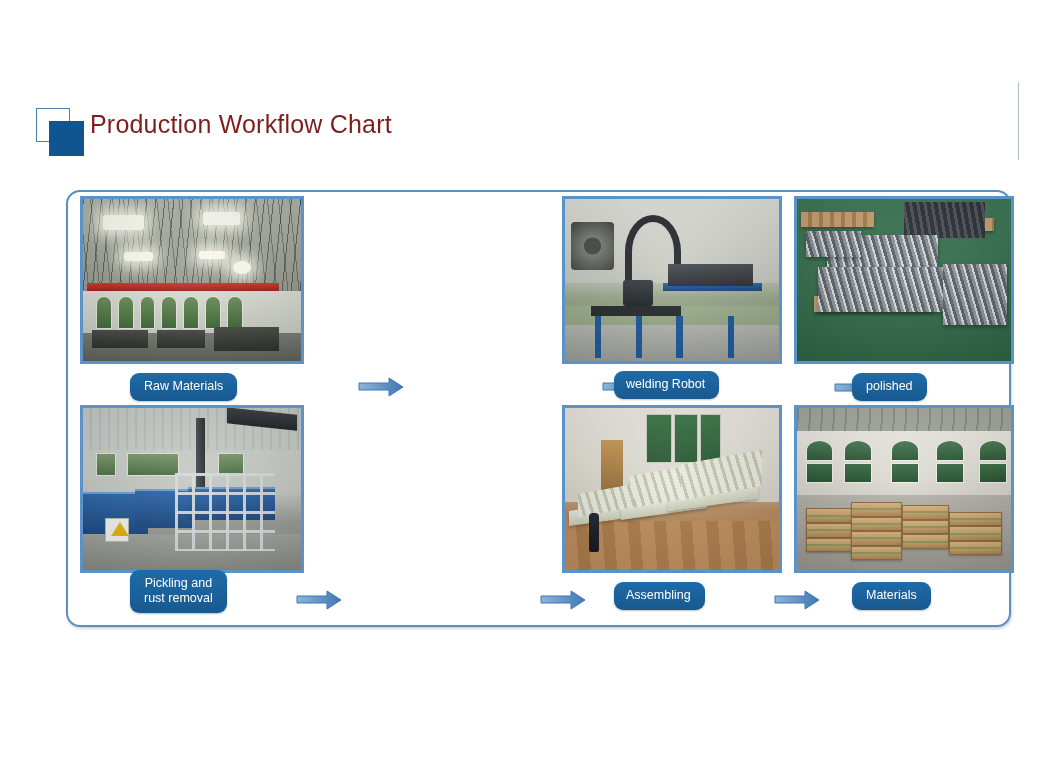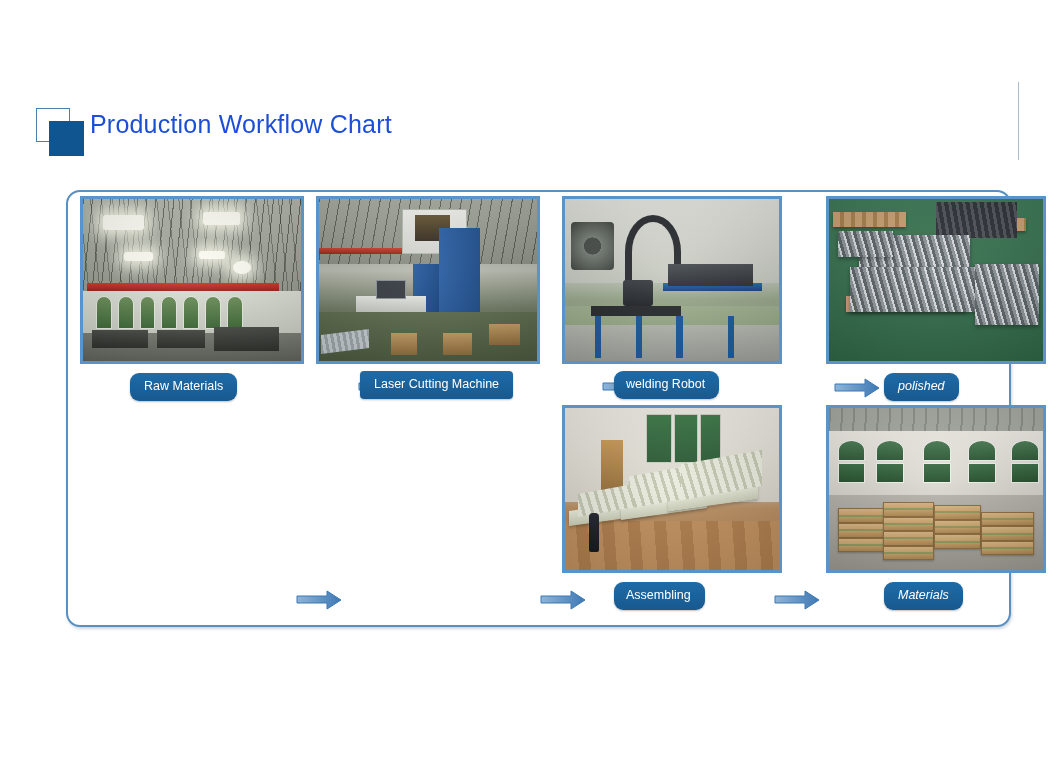--- a/index.html
+++ b/index.html
@@ -37,21 +37,21 @@
     position: absolute;
     left: 13px; top: 13px;
     width: 35px; height: 35px;
     background: #10558f;
   }
 
   .page-title {
     position: absolute;
     left: 90px; top: 110px;
     font-size: 25px;
-    color: #1d4ed8;
+    color: #7f1d1d;
     letter-spacing: .2px;
     white-space: nowrap;
   }
 
   
   .brand {
     position: absolute;
     right: 48px; top: 101px;
     height: 40px;
     display: flex;
@@ -106,21 +106,21 @@
 
   .stage {
     position: absolute;
     top: 0;
     width: 224px;
     height: 205px;
   }
   .stage.col-0 { left: 12px; }
   .stage.col-1 { left: 248px; }
   .stage.col-2 { left: 494px; }
-  .stage.col-3 { left: 758px; font-style: italic; }
+  .stage.col-3 { left: 726px; }
 
   .photo-frame {
     position: absolute;
     left: 0; top: 0;
     width: 224px;
     height: 168px;
     border: 3px solid #5a93c9;
     background: #d9e2ea;
     overflow: hidden;
   }
@@ -544,40 +544,20 @@
         <defs>
             <linearGradient id="ag1" x1="0" y1="0" x2="1" y2="0">
           <stop offset="0%" stop-color="#8fb5d8"></stop>
               <stop offset="100%" stop-color="#3d78b4"></stop>
         </linearGradient>
           </defs>
         <path d="M1 7 L31 7 L31 2 L45 11 L31 20 L31 14 L1 14 Z" fill="url(#ag1)" stroke="#3d78b4" stroke-width="1"></path>
       </svg>
     </div>
 
-    <div class="stage col-1">
-      <div class="photo-frame">
-        <div class="photo ph-laser">
-          <div class="roof2"></div>
-          <div class="redbeam"></div>
-          <div class="gantry"></div>
-          <div class="gantry-hole"></div>
-          <div class="tower"></div>
-          <div class="tower2"></div>
-          <div class="bed"></div>
-          <div class="panel"></div>
-          <div class="grnfloor"></div>
-          <div class="sheet"></div>
-          <div class="carton" style="left:33%;width:12%"></div>
-          <div class="carton" style="left:57%;width:13%"></div>
-          <div class="carton" style="left:78%;width:14%;bottom:10%"></div>
-        </div>
-      </div>
-      <div class="stage-label soft">Laser Cutting Machine</div>
-    </div>
 
     <div class="connector c1">
       <svg width="46" height="22" viewBox="0 0 46 22">
         <path d="M1 7 L31 7 L31 2 L45 11 L31 20 L31 14 L1 14 Z" fill="url(#ag1)" stroke="#3d78b4" stroke-width="1"></path>
       </svg>
     </div>
 
     <div class="stage col-2">
       <div class="photo-frame">
         <div class="photo ph-weld">
@@ -617,20 +597,40 @@
           <div class="stack" style="left:68%;top:40%;width:30%;height:38%"></div>
           <div class="stack" style="left:4%;top:20%;width:26%;height:16%"></div>
         </div>
       </div>
       <div class="stage-label rounded">polished</div>
     </div>
   </div>
 
   <div class="wf-row row-2">
 
+    <div class="stage col-0">
+      <div class="photo-frame">
+        <div class="photo ph-pick">
+          <div class="wall5"></div>
+          <div class="beam"></div>
+          <div class="col5"></div>
+          <div class="win5" style="left:6%;width:9%"></div>
+          <div class="win5" style="left:20%;width:24%"></div>
+          <div class="win5" style="left:62%;width:12%"></div>
+          <div class="floor5"></div>
+          <div class="tank" style="left:0%;top:52%;width:30%;height:26%"></div>
+          <div class="tank" style="left:24%;top:50%;width:26%;height:24%"></div>
+          <div class="tank" style="left:48%;top:49%;width:40%;height:20%"></div>
+          <div class="rack"></div>
+          <div class="warn"></div>
+        </div>
+      </div>
+      <div class="stage-label rounded">Pickling and
+rust removal</div>
+    </div>
 
     <div class="connector c0">
       <svg width="46" height="22" viewBox="0 0 46 22">
         <path d="M1 7 L31 7 L31 2 L45 11 L31 20 L31 14 L1 14 Z" fill="url(#ag1)" stroke="#3d78b4" stroke-width="1"></path>
       </svg>
     </div>
 
 
     <div class="connector c1">
       <svg width="46" height="22" viewBox="0 0 46 22">

